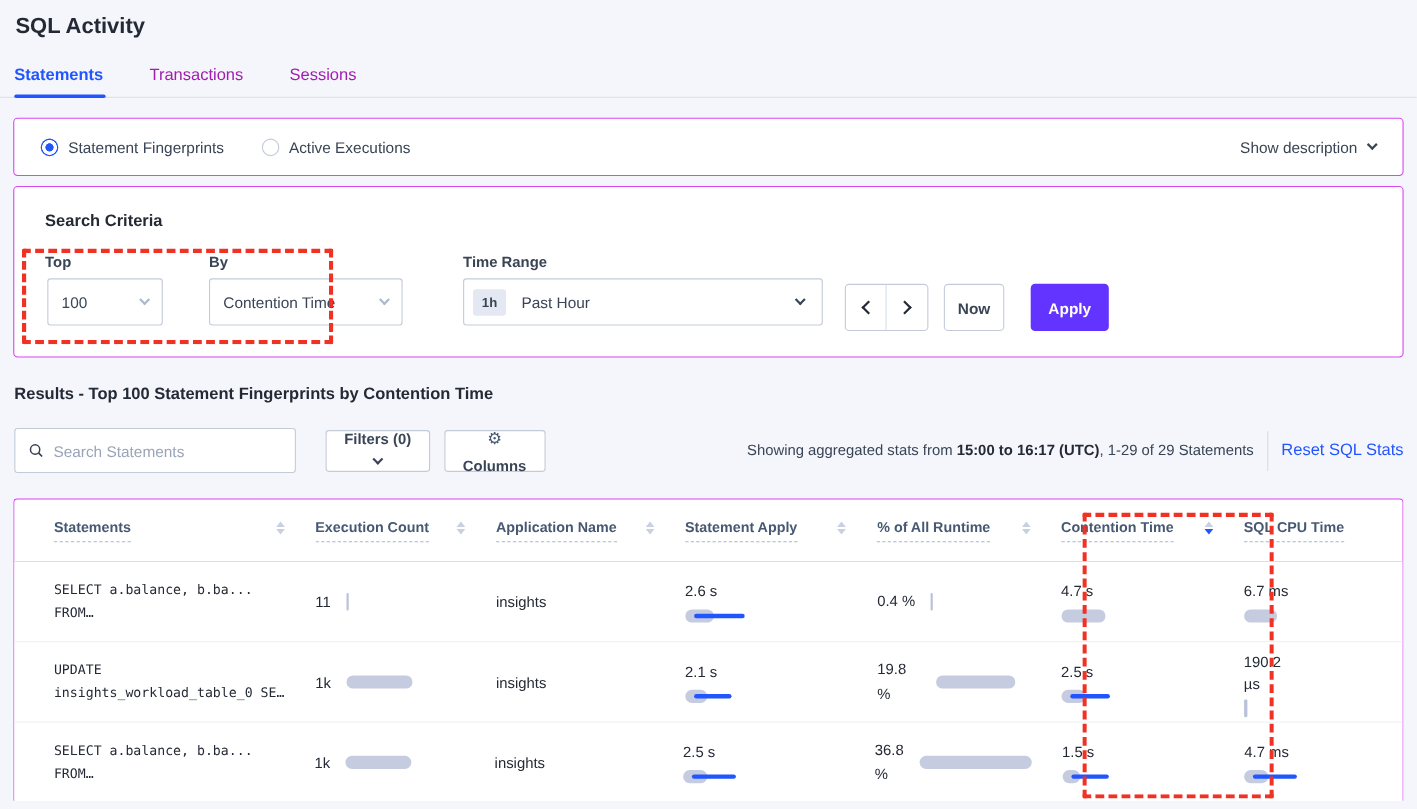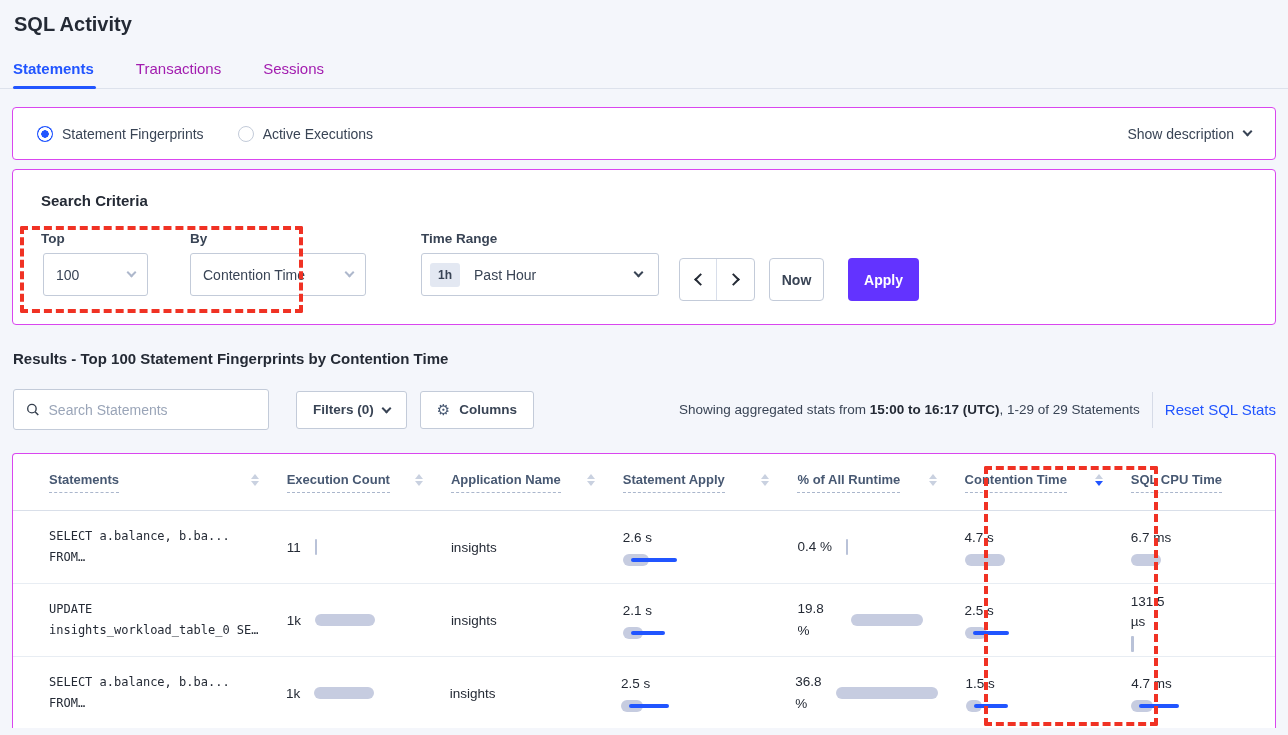--- a/index.html
+++ b/index.html
@@ -34,40 +34,40 @@
   .criteria-card { margin-top:9px; height:156px; padding:22px 0 0 28px; position:relative; }
   .criteria-title { font-size:15px; font-weight:bold; color:#242a35; }
   .criteria-row { display:flex; margin-top:22px; }
   .field { display:flex; flex-direction:column; }
   .field-label { font-size:13.5px; font-weight:bold; color:#394455; margin-bottom:7px; }
   .select { height:43px; background:#fff; border:1px solid #c3cbd9; border-radius:3px; display:flex; align-items:center; font-size:14px; color:#394455; cursor:pointer; padding:0 12px; justify-content:space-between; }
   .sel-top { width:105px; margin-left:2px; }
   .sel-by  { width:176px; }
   .field-top { margin-right:42px; }
   .field-by  { margin-right:55px; }
-  .field-time .select { width:238px; padding:0 16px 0 8px; justify-content:center; }
+  .field-time .select { width:327px; padding:0 16px 0 8px; justify-content:center; }
   .range-badge { background:#e3e8f2; color:#394455; font-size:12px; font-weight:bold; padding:5px 8px; border-radius:3px; margin-right:14px; }
   .range-chev { margin-left:auto; color:#394455; }
   .arrow-group { display:flex; height:43px; margin:27px 0 0 20px; border:1px solid #c3cbd9; border-radius:4px; background:#fff; }
   .arrow-btn { width:37px; display:flex; align-items:center; justify-content:center; cursor:pointer; }
   .arrow-btn:first-child { border-right:1px solid #d8deea; }
   .arr { display:inline-block; width:9px; height:9px; border-right:2.5px solid #242a35; border-bottom:2.5px solid #242a35; }
   .arr.left { transform:rotate(135deg); margin-left:4px; }
   .arr.right { transform:rotate(-45deg); margin-right:4px; }
   .btn { height:43px; border-radius:4px; font-size:14px; font-weight:bold; display:flex; align-items:center; justify-content:center; cursor:pointer; }
   .btn-now { width:55px; margin:27px 0 0 14px; background:#fff; border:1px solid #c3cbd9; color:#394455; }
   .btn-apply { width:71px; margin:27px 0 0 24px; background:#6333ff; border:none; color:#fff; }
 
   
   .results-heading { font-size:15px; font-weight:bold; color:#242a35; margin:25px 0 0 13px; }
   .toolbar { display:flex; align-items:center; margin:22px 12px 0 13px; }
   .search-box { width:256px; height:41px; background:#fff; border:1px solid #c3cbd9; border-radius:3px; display:flex; align-items:center; padding:0 12px; gap:9px; }
   .search-box input { border:none; outline:none; font-size:14px; color:#394455; width:100%; font-family:inherit; background:transparent; }
   .search-box input::placeholder { color:#9aa5b8; }
-  .tb-btn { height:38px; background:#fff; border:1px solid #c3cbd9; border-radius:3px; display:flex; align-items:center; gap:9px; font-size:13.5px; font-weight:bold; color:#394455; padding:0 16px; cursor:pointer; }
+  .tb-btn { height:38px; background:#fff; border:1px solid #c3cbd9; border-radius:3px; display:flex; align-items:center; gap:9px; font-size:13.5px; font-weight:bold; color:#394455; padding:0 16px; cursor:pointer;flex-direction:column; }
   .tb-filters { margin-left:27px; }
   .tb-columns { margin-left:13px; }
   .gear { font-size:15px; color:#475872; line-height:1; }
   .stats-note { margin-left:auto; font-size:13.5px; color:#394455; white-space:nowrap; }
   .stats-note b { color:#242a35; }
   .v-divider { width:1px; height:36px; background:#d6dbe7; margin:0 12px; }
   .reset-link { font-size:15px; color:#2155ff; cursor:pointer; white-space:nowrap; }
 
   
   .table-card { margin-top:23px; border-radius:4px 4px 0 0; border-bottom:none; overflow:hidden; height:275px; }
@@ -301,21 +301,21 @@
         </span>
     </div>
     <div class="td c5">
       <span class="time-label">2.5 s</span>
       <span class="barwrap" style="display:block">
           <span class="bar" style="display: block; width: 22px;"></span>
           <span class="bline" style="width: 36px;"></span>
         </span>
     </div>
     <div class="td c6">
-      <span class="cpu-label">131.5 µs</span>
+      <span class="cpu-label">190.2 µs</span>
       <span class="barwrap" style="display:block">
           <span class="bar tick" style="display: block; width: 3px;"></span>
         </span>
     </div>
   </div>
 
   <div class="trow">
     <div class="td c0 mono">
       <div class="stmt-line">SELECT a.balance, b.ba...</div>
       <div class="stmt-line">FROM…</div>

